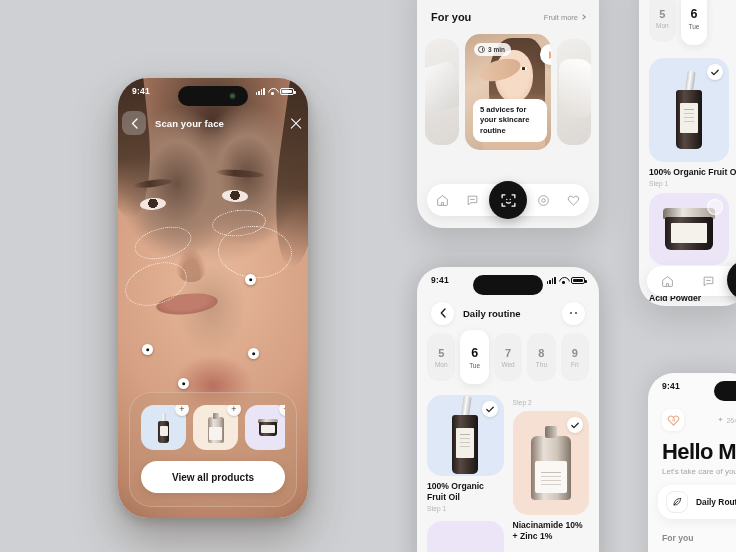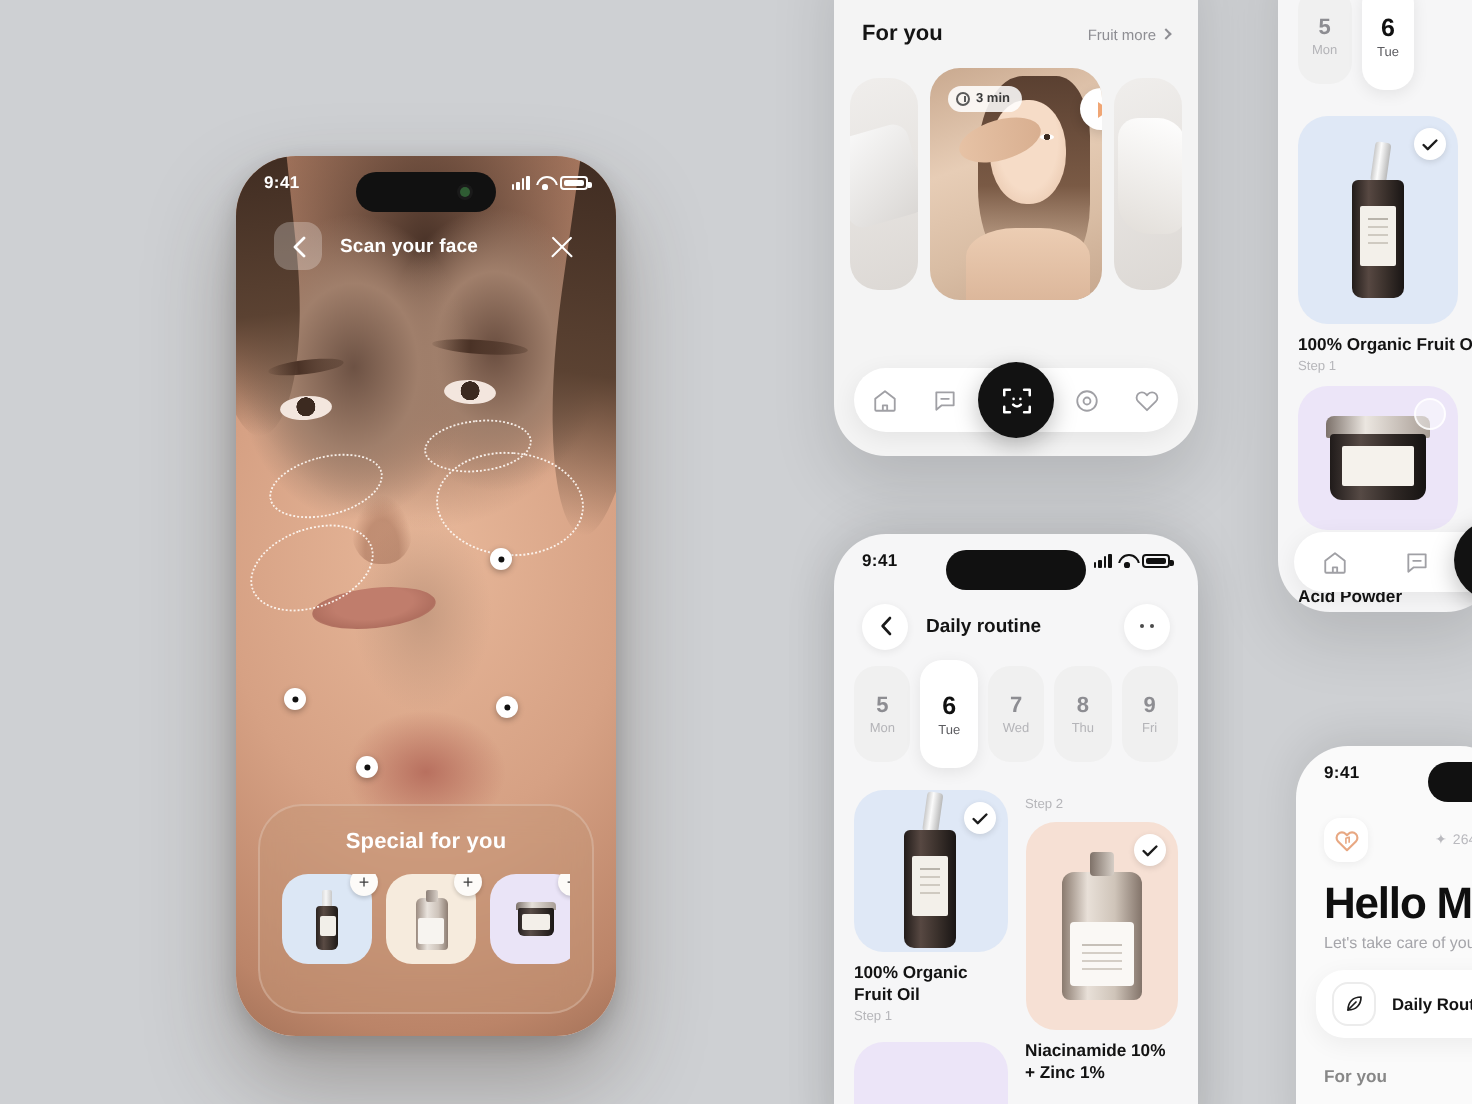--- a/index.html
+++ b/index.html
@@ -111,21 +111,21 @@
   }
   .pt {
     position:absolute; width:11px; height:11px; border-radius:50%; background:#fff;
     box-shadow:0 1px 3px rgba(0,0,0,.3);
   }
   .pt::after{ content:""; position:absolute; left:50%; top:50%; transform:translate(-50%,-50%);
     width:3.6px; height:3.6px; border-radius:50%; background:#111; }
 
   .scan-header {
     position:absolute; left:0; right:0; top:30px; height:30px;
-    display:flex; align-items:center; padding:0 19px; gap:9px; z-index:30;
+    display:flex; align-items:center; padding:0 4px; gap:9px; z-index:30;
   }
   .back-chip{
     width:24px; height:24px; border-radius:8px;
     background:rgba(255,255,255,.26);
     display:flex; align-items:center; justify-content:center;
     flex:0 0 auto;
   }
   .scan-title{ color:#fff; font-size:9.5px; font-weight:bold; flex:1; letter-spacing:.1px; }
   .close-x{ width:16px; height:16px; position:relative; flex:0 0 auto; }
   .close-x::before,.close-x::after{
@@ -479,21 +479,20 @@
           <svg width="7" height="11" viewBox="0 0 7 11">
               <path d="M6 1 L1.5 5.5 L6 10" stroke="#fff" stroke-width="1.4" fill="none" stroke-linecap="round" stroke-linejoin="round"></path>
             </svg>
         </span>
       </div>
       <div class="scan-title">Scan your face</div>
       <div class="close-x"></div>
     </div>
 
     <div class="special-panel">
-      <div class="special-title">Special for you</div>
       <div class="prod-row">
         <div class="prod-mini" style="background:#dce7f5">
           <div class="art dropper">
               <div class="cap"></div>
               <div class="body"></div>
               <div class="lbl"></div>
             </div>
           <div class="plus-badge">+</div>
         </div>
         <div class="prod-mini" style="background:#f6ebdd">
@@ -507,20 +506,21 @@
         <div class="prod-mini" style="background:#eae4f7">
           <div class="art jar">
               <div class="lid"></div>
               <div class="b"></div>
               <div class="lbl"></div>
             </div>
           <div class="plus-badge">+</div>
         </div>
 
       </div>
+      <div class="view-all">View all products</div>
     </div>
   </div>
 </div>
 
 <div class="phone" id="phone-foryou">
   <div class="screen">
     <div class="fy-head">
       <div class="fy-title">For you</div>
       <div class="fy-more">
         <span>Fruit more</span>
@@ -534,20 +534,21 @@
         <div class="sm-hair"></div>
         <div class="sm-body"></div>
         <div class="sm-face"></div>
         <div class="sm-eye" style="right:42px; top:34px;"></div>
         <div class="sm-eye" style="right:24px; top:33px;"></div>
         <div class="sm-arm"></div>
         <div class="min-badge">
           <i class="clock-ic"></i>
           <span>3 min</span>
         </div>
+        <div class="story-caption">5 advices for your skincare routine</div>
         <div class="play-fab">
           <i class="play-tri"></i>
         </div>
       </div>
       <div class="story-side r"></div>
     </div>
 
     <div class="tabbar">
       <span class="ic">
         <svg width="13" height="13" viewBox="0 0 24 24" fill="none" stroke="#a0a0a5" stroke-width="1.7" stroke-linejoin="round">

